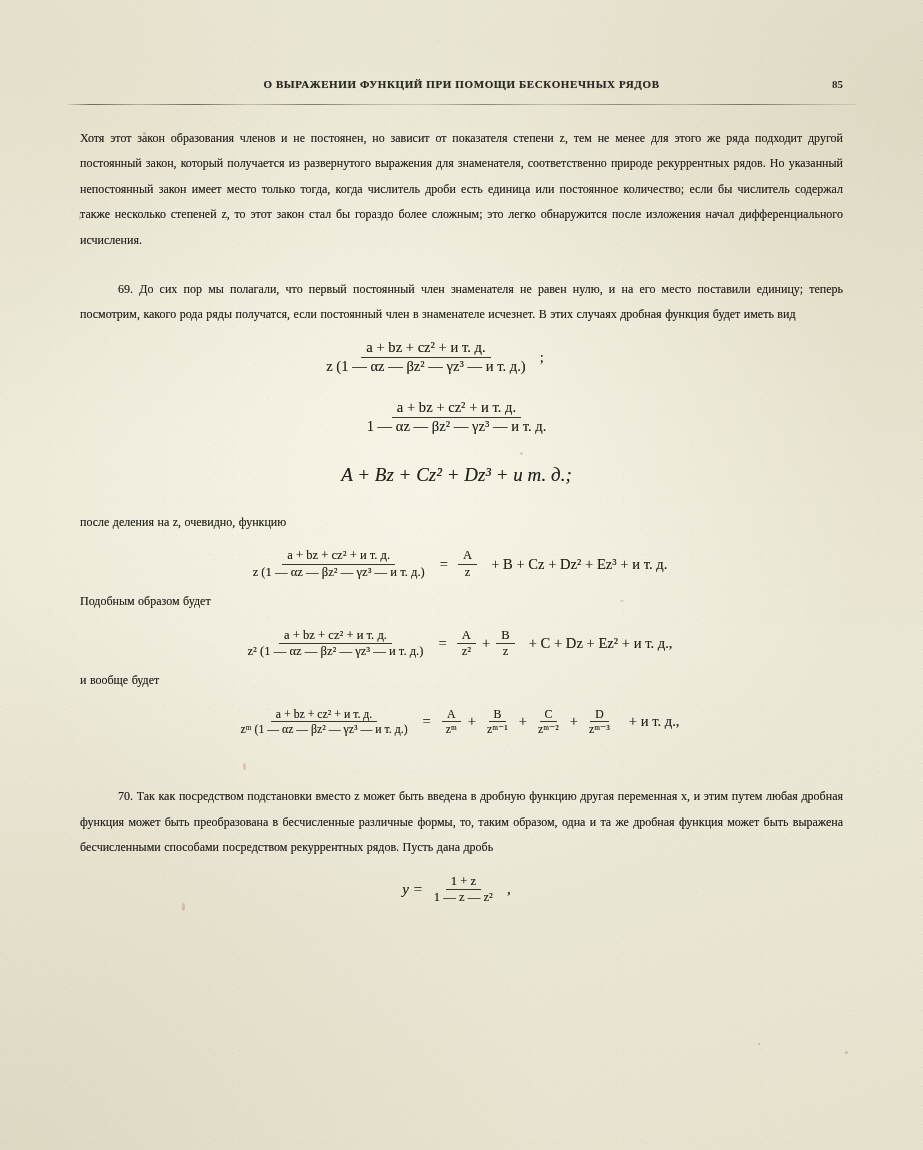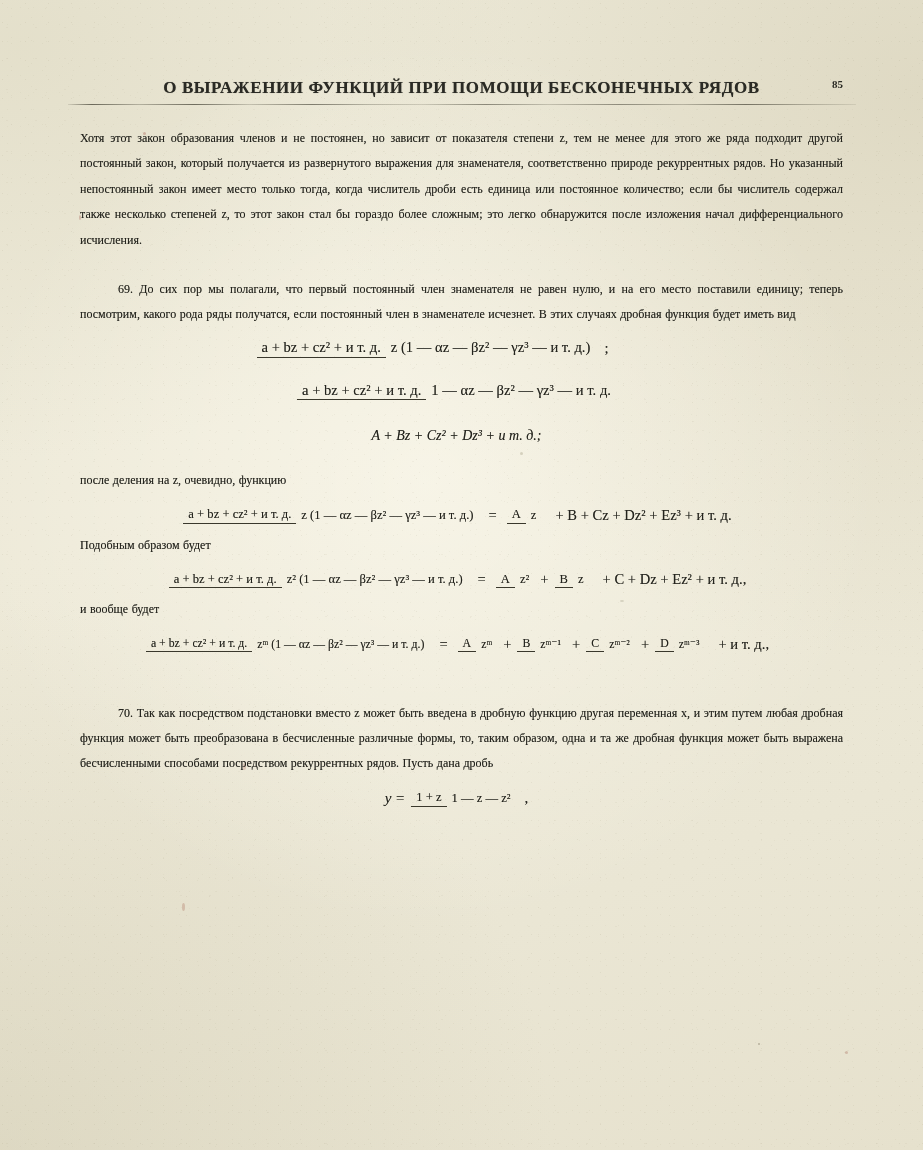--- a/index.html
+++ b/index.html
@@ -56,21 +56,21 @@
     top: 78px;
     width: 923px;
     height: 34px;
   }
   #header-title {
     position: absolute;
     left: 0;
     top: 0;
     width: 923px;
     text-align: center;
-    font-size: 17px;
+    font-size: 11px;
     letter-spacing: .6px;
     font-weight: 700;
     color: #2a2a24;
     text-shadow: 0 0 .7px rgba(40,40,32,.55);
   }
   #page-number {
     position: absolute;
     right: 80px;
     top: 0px;
     font-size: 11px;
@@ -132,21 +132,21 @@
     justify-content: center;
     font-size: 14.6px;
     color: #23231d;
     text-shadow: 0 0 .55px rgba(35,35,29,.45);
   }
   .mathrow.shift-left2 { justify-content: center; padding-right: 60px; }
   .mathrow.shift-left3 { justify-content: center; padding-right: 10px; }
 
   .frac {
     display: inline-flex;
-    flex-direction: row;
+    flex-direction: column;
     align-items: center;
     vertical-align: middle;
     margin: 0 2px;
   }
   .frac > .num,
   .frac > .den {
     padding: 0 5px;
     white-space: nowrap;
     line-height: 1.22;
   }
@@ -209,21 +209,21 @@
         <span class="num">a + bz + cz² + и т. д.</span>
         <span class="den">1 — αz — βz² — γz³ — и т. д.</span>
       </span>
     </div>
 
     <div class="gap-md"></div>
 
 
     <div class="gap-md"></div>
 
-    <div class="mathrow shift-left3" style="margin-top:10px;font-size:14px;">
+    <div class="mathrow shift-left3" style="margin-top:10px;font-size:19px;">
       <span class="it">A + Bz + Cz² + Dz³ + и т. д.;</span>
     </div>
 
     <div class="gap-lg"></div>
 
     <p class="para">после деления на z, очевидно, функцию</p>
 
     <div class="gap-sm"></div>
 
     <div class="mathrow shift-left3" style="margin-top:8px;">

